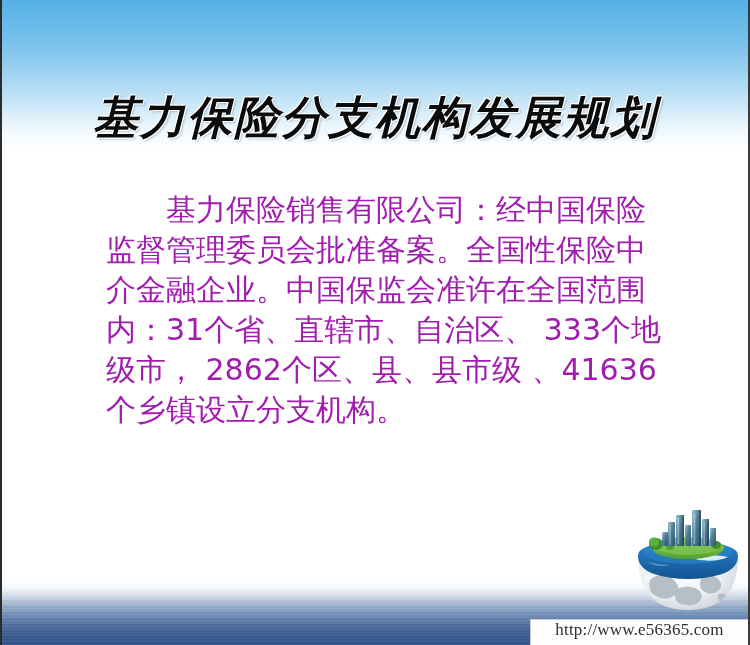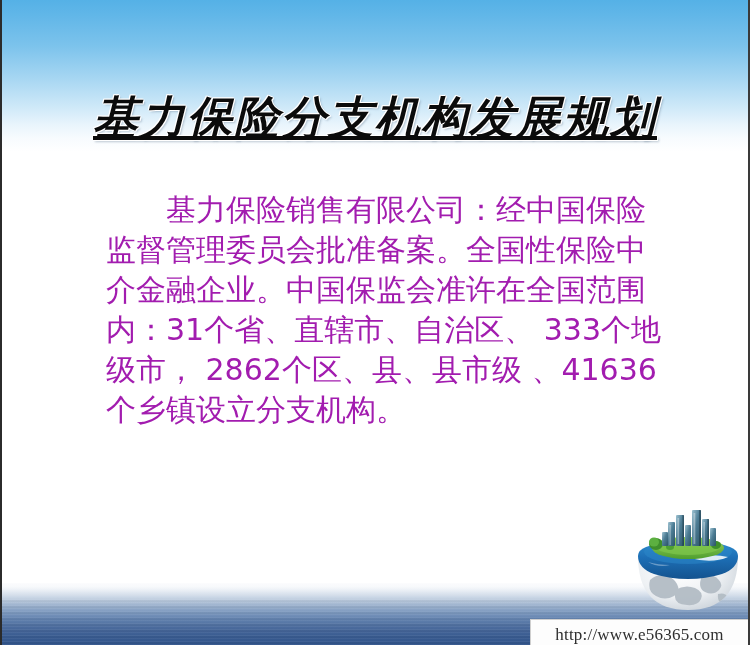--- a/index.html
+++ b/index.html
@@ -96,21 +96,20 @@
     color: #0b0b0b;
     white-space: nowrap;
     text-shadow:
        1px  0   0 #ffffff,
       -1px  0   0 #ffffff,
        0    1px 0 #ffffff,
        0   -1px 0 #ffffff,
        1px  1px 0 #ffffff,
       -1px -1px 0 #ffffff,
        2px  2px 2px rgba(120,140,160,0.45);
-    text-decoration: underline;
   }
 
   
   #body-text {
     position: absolute;
     left: 104px;
     top: 190px;
     width: 562px;
     color: #a21caf;
     font-family: "DejaVu Sans", "Liberation Sans", sans-serif;
@@ -135,21 +134,21 @@
   #watermark {
     position: absolute;
     right: 0;
     bottom: 0;
     left: 528px;
     height: 25px;
     background: #fdfdfd;
     border-top: 1px solid #cfcfcf;
     border-left: 1px solid #cfcfcf;
     display: flex;
-    align-items: flex-end;
+    align-items: flex-start;
     justify-content: center;
   }
   #watermark span {
     font-family: "Liberation Serif", "DejaVu Serif", serif;
     font-size: 17px;
     color: #2f2f2f;
     letter-spacing: .2px;
   }
 </style>
 </head>

